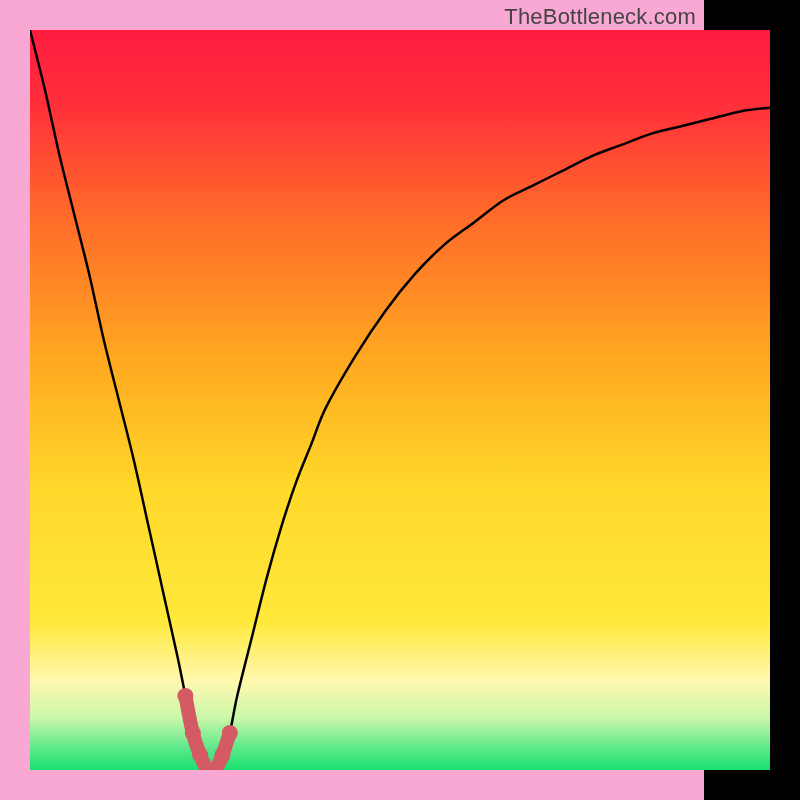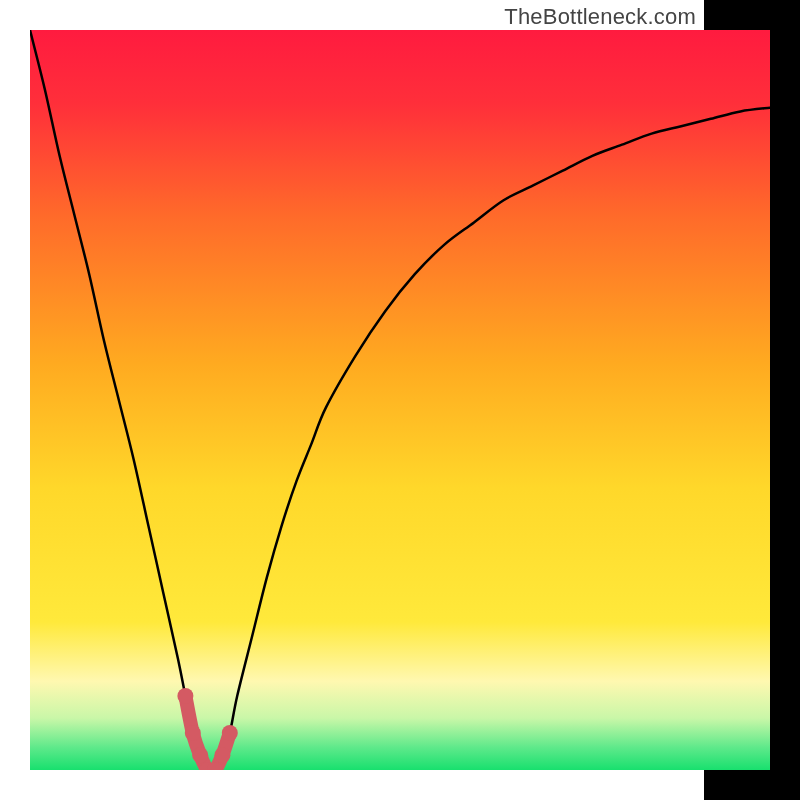--- a/index.html
+++ b/index.html
@@ -10,21 +10,21 @@
     background: #000;
     font-family: Arial, Helvetica, sans-serif;
     overflow: hidden;
   }
   .frame {
     position: absolute;
     left: 0;
     top: 0;
     width: 704px;
     height: 800px;
-    background: #ffffff;
+    background: #f9a8d4;
   }
   .plot {
     position: absolute;
     left: 30px;
     top: 30px;
     width: 740px;
     height: 740px;
   }
   .gradient {
     position: absolute;

